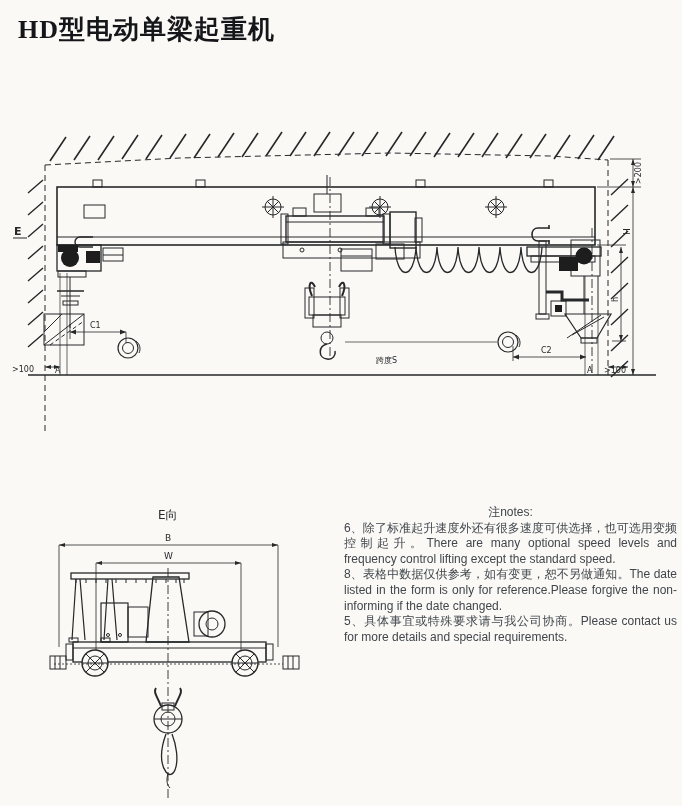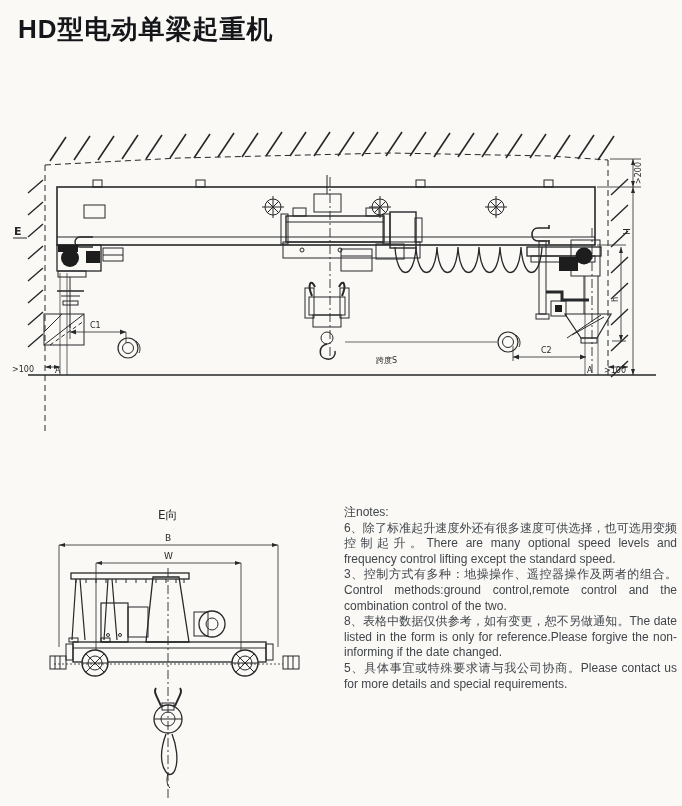--- a/index.html
+++ b/index.html
@@ -5,33 +5,33 @@
   html,body{margin:0;padding:0;}
   .page{
     position:relative;
     width:682px;height:806px;
     background:#faf9f6;
     font-family:"Liberation Sans","DejaVu Sans",sans-serif;
     overflow:hidden;
   }
   .title{
     position:absolute;left:18px;top:12px;
-    font-family:Liberation Sans, sans-serif;
+    font-family:Liberation Serif, serif;
     font-weight:bold;font-size:26px;letter-spacing:1px;
     color:#15161a;margin:0;
   }
   .front-view{position:absolute;left:0;top:95px;width:682px;height:345px;}
   .side-view{position:absolute;left:36px;top:500px;width:290px;height:306px;}
   .notes{
     position:absolute;left:344px;top:505px;width:333px;
     font-size:12px;line-height:15.6px;color:#41464c;
     text-align:justify;
   }
   .notes p{margin:0;}
-  .notes .heading{text-align:left;}
+  .notes .heading{text-align:center;}
   svg{display:block;}
   svg *{vector-effect:none;}
   svg text{font-family:"DejaVu Sans","Liberation Sans",sans-serif;fill:#26282a;}
   .ln{stroke:#26282a;fill:none;}
 </style>
 </head>
 <body>
 
 <div class="page">
 
@@ -277,18 +277,17 @@
       <path class="ln" d="M118,219 H146"></path>
       <path class="ln" stroke-width="1.3" d="M130,234 c-6,16 -6,30 0,38 c3,4 7,3 9,-2 c4,-10 1,-26 -3,-36"></path>
       <path class="ln" d="M132,274 c-2,6 -1,11 2,14"></path>
     </g>
   </svg>
   </div>
 
   <div class="notes">
     <p class="heading">注notes:</p>
     <p>6、除了标准起升速度外还有很多速度可供选择，也可选用变频控制起升。There are many optional speed levels and frequency control lifting except the standard speed.</p>
-    <p>3、控制方式有多种：地操操作、遥控器操作及两者的组合。Control methods:ground control,remote control and the combination control of the two.</p>
     <p>8、表格中数据仅供参考，如有变更，恕不另做通知。The date listed in the form is only for reference.Please forgive the non-informing if the  date changed.</p>
     <p>5、具体事宜或特殊要求请与我公司协商。Please contact us for more details and special requirements.</p>
   </div>
 
 </div>
 
 </body></html>

